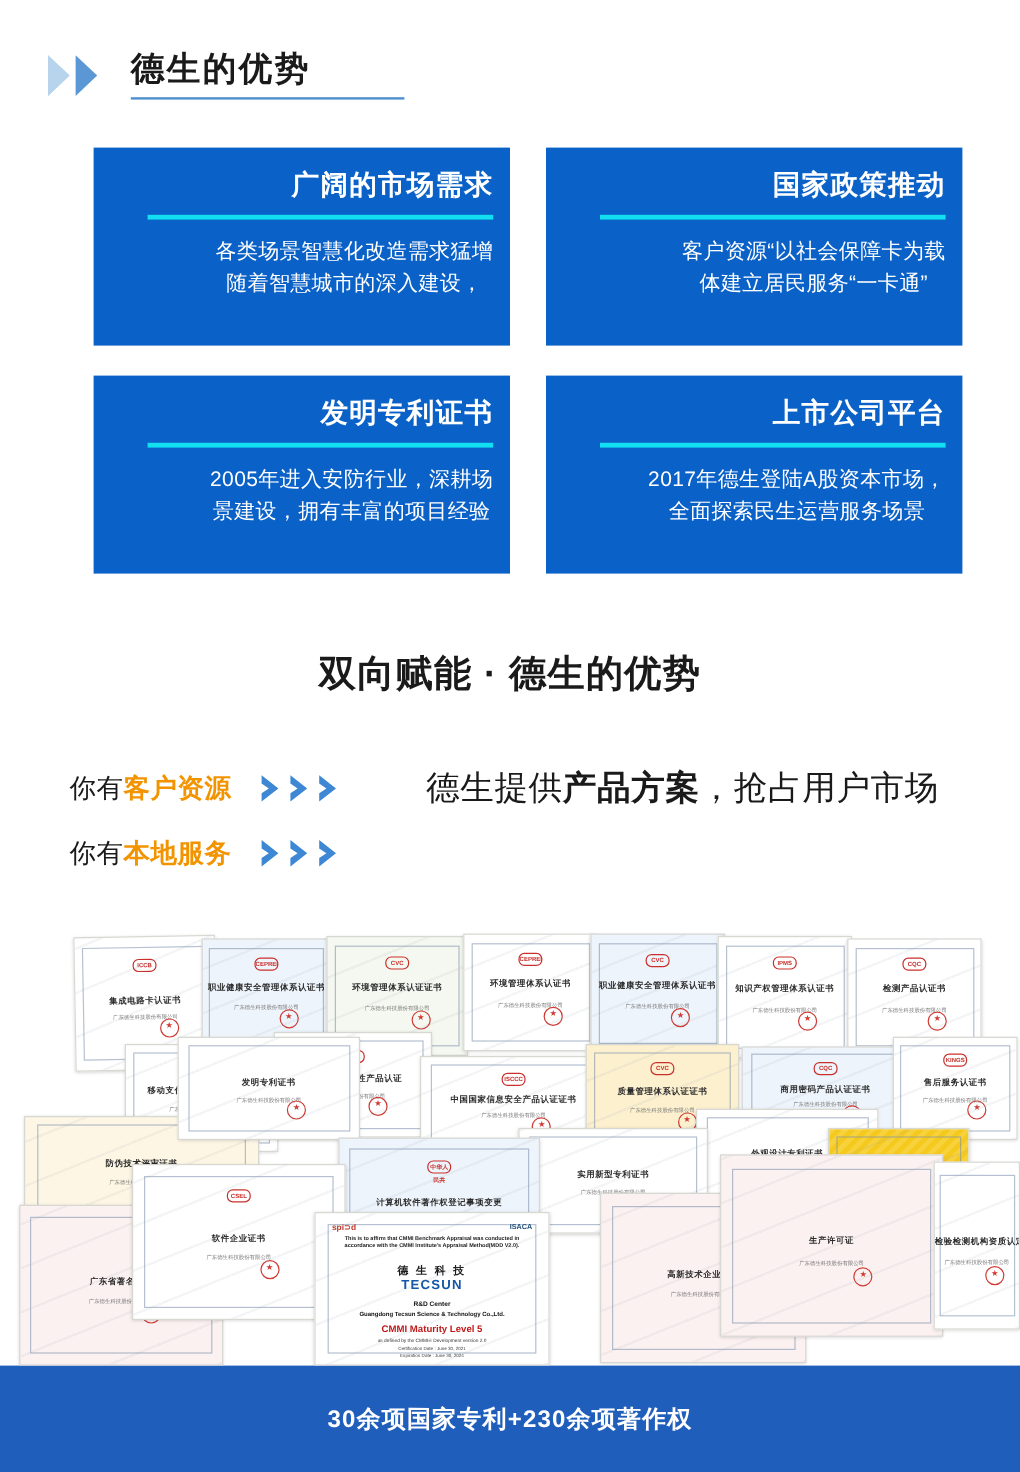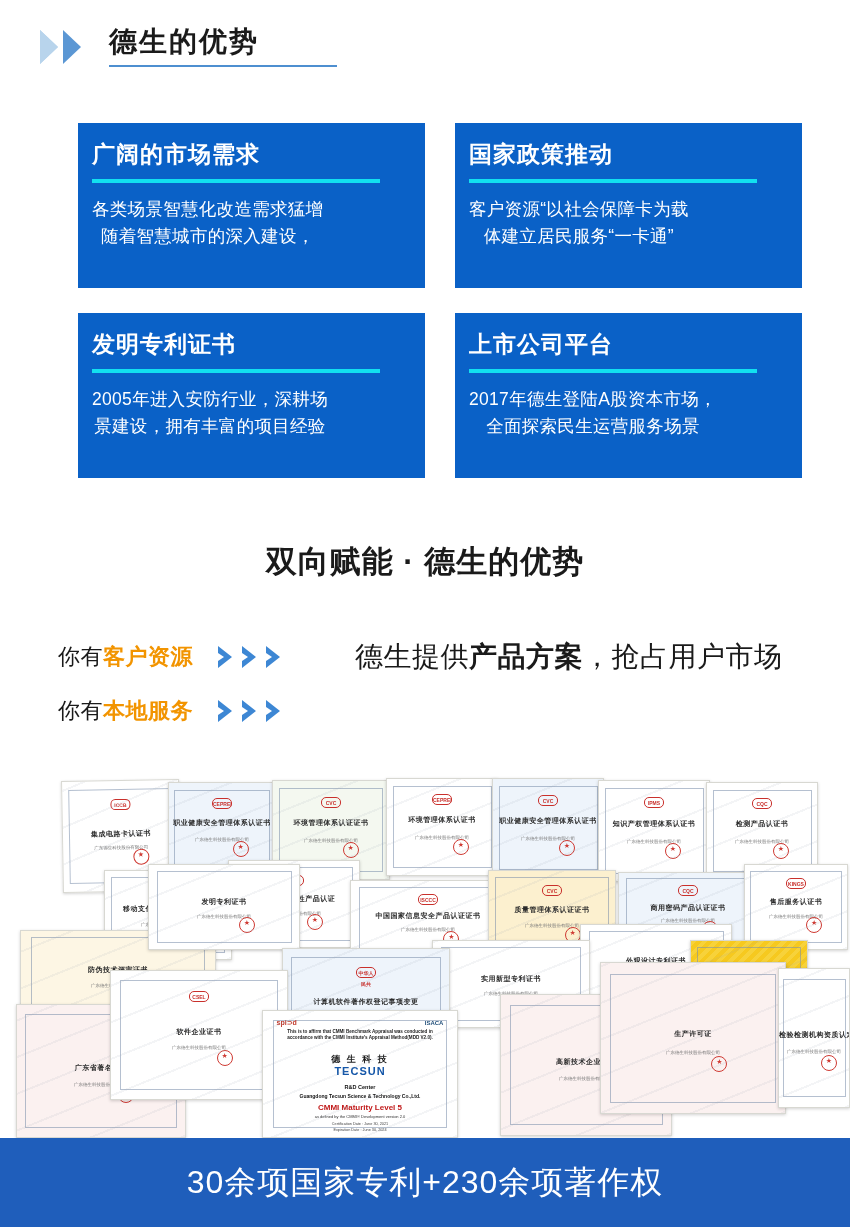--- a/index.html
+++ b/index.html
@@ -7,42 +7,42 @@
   body {
     font-family:"Liberation Sans","DejaVu Sans",sans-serif;
     background:#ffffff;
     position:relative;
     overflow:hidden;
   }
 
   
   .page-header{
     position:absolute; left:0; top:28px; width:850px; height:70px;
-    display:flex; align-items:flex-start;
+    display:flex; align-items:center;
   }
   .chevrons{ margin-left:38px; display:flex; align-items:center; }
   .chev{ width:26px; height:38px; display:block; }
   .chev + .chev{ margin-left:-3px; }
   .header-title-wrap{ margin-left:22px; position:relative; }
   .header-title{
     font-size:28px; font-weight:bold; color:#1a1a1a; letter-spacing:2px;
     line-height:1; padding-bottom:9px;
   }
   .header-rule{ height:2px; background:#4e8fd0; width:228px; }
 
   
   .cards{
     position:absolute; left:78px; top:123px; width:694px;
     display:grid; grid-template-columns:347px 347px; gap:0 30px;
   }
   .cards > .card:nth-child(1),
   .cards > .card:nth-child(2){ margin-bottom:25px; }
   .card{
     width:347px; height:165px; background:#0a61c7;
-    display:flex; flex-direction:column; align-items:flex-start;
+    display:flex; flex-direction:column; align-items:flex-end;
     padding:19px 14px 0 14px;
   }
   .card-title{
     color:#ffffff; font-size:23px; font-weight:bold; letter-spacing:1px;
     line-height:1.1; text-align:center;
   }
   .card-divider{
     width:288px; height:4px; background:#12e0f0; margin:12px 0 13px 0;
   }
   .card-body{
@@ -136,21 +136,21 @@
     text-align:center; font-size:4.6px; color:#222; font-weight:bold;
     line-height:1.35;
   }
 
   
   .footer-banner{
     position:absolute; left:0; top:1138px; width:850px; height:89px;
     background:#1f5ebb; display:flex; align-items:center; justify-content:center;
   }
   .footer-text{
-    color:#ffffff; font-size:32px; font-weight:normal; letter-spacing:1px;
+    color:#ffffff; font-size:20px; font-weight:bold; letter-spacing:1px;
   }
 </style>
 </head>
 <body>
 
 <div class="page-header">
   <div class="chevrons">
     <svg class="chev" viewBox="0 0 26 38">
       <polygon points="2,2 20,19 2,36 2,25 9,19 2,13" fill="#b8d4ec"></polygon>
       <polygon points="2,2 20,19 2,36 2,2" fill="#b8d4ec"></polygon>

